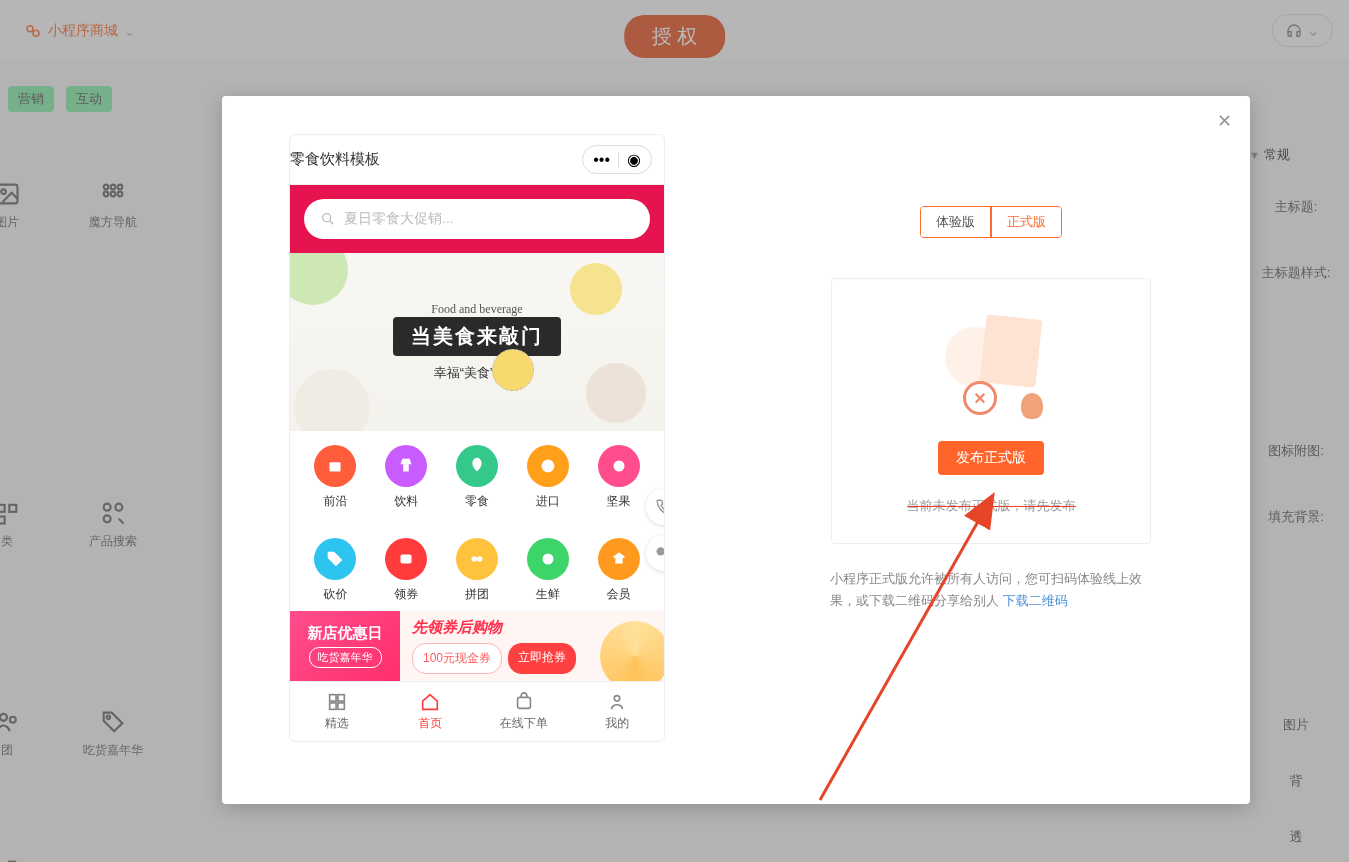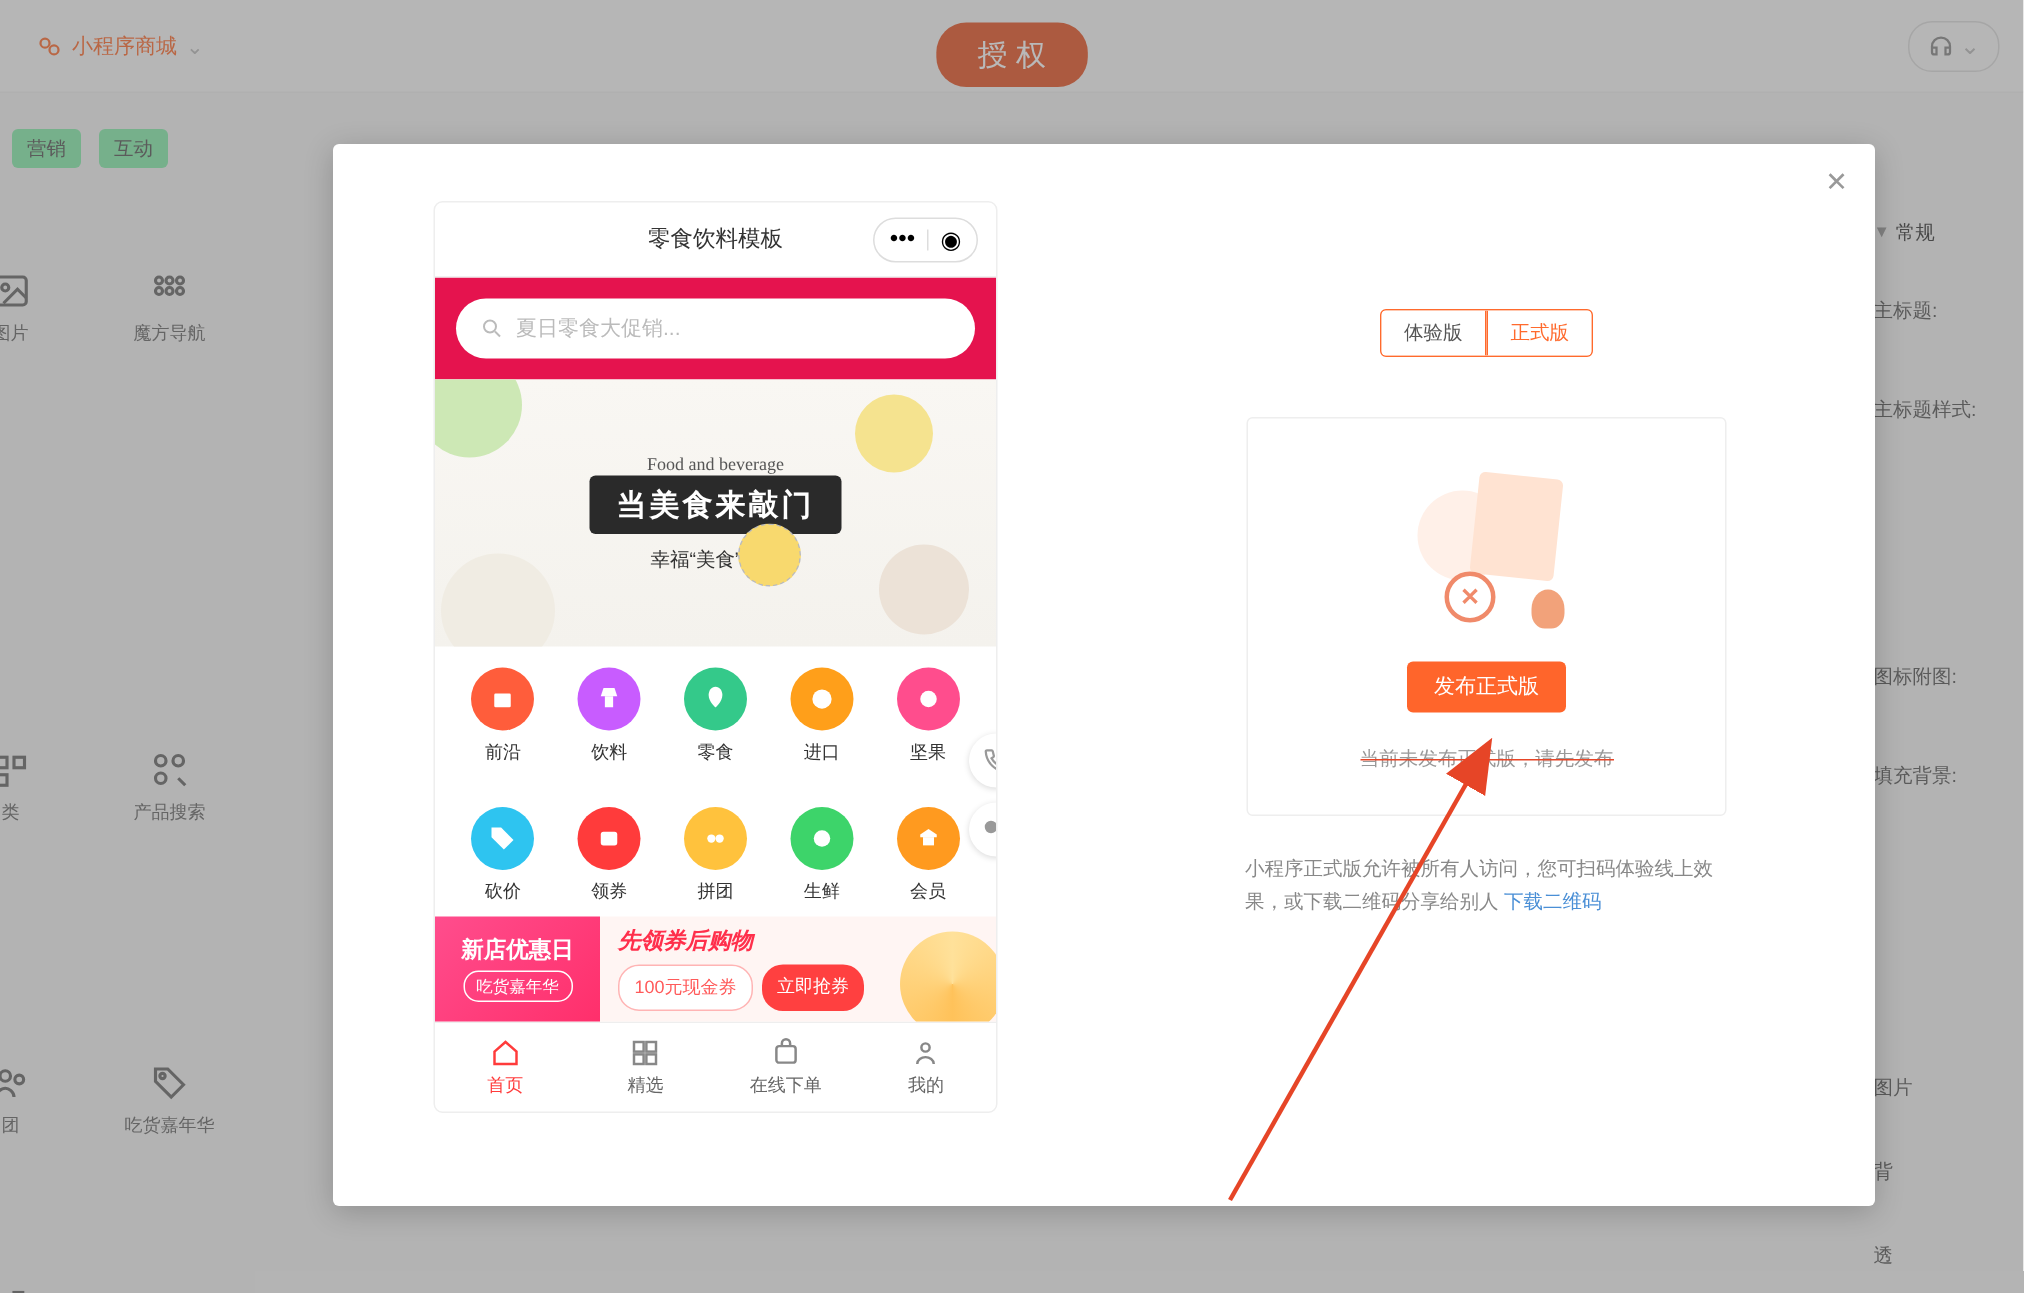--- a/index.html
+++ b/index.html
@@ -17,34 +17,34 @@
 .top-tabs { display:flex; gap:12px; padding:8px; }
 .top-tab { background:#86efac; color:#555; font-size:13px; padding:4px 10px; border-radius:4px; }
 .nav-col { display:flex; flex-direction:column; align-items:center; gap:48px; margin-top:60px; }
 .nav-item { display:flex; flex-direction:column; align-items:center; gap:6px; color:#666; font-size:12px; width:90px; text-align:center; }
 .nav-item svg { width:28px; height:28px; }
 
 
 .prop-right { position:absolute; right:0; top:140px; width:100px; }
 .prop-group { margin-bottom:18px; font-size:13px; color:#333; display:flex; align-items:center; padding:6px 0; }
 .prop-arrow { color:#999; margin-right:4px; font-size:11px; }
-.prop-row { font-size:13px; color:#555; text-align:left; padding:10px 6px 10px 0; }
+.prop-row { font-size:13px; color:#555; text-align:center; padding:10px 6px 10px 0; }
 
 
 .overlay { position:absolute; inset:0; background:rgba(100,100,100,0.45); }
 
 
 .modal { position:absolute; left:222px; top:96px; width:1028px; height:708px; background:#fff; border-radius:4px; box-shadow:0 4px 20px rgba(0,0,0,.2); display:flex; }
 .modal-left { width:510px; display:flex; justify-content:center; align-items:flex-start; padding-top:38px; }
 .modal-right { flex:1; padding:30px 28px 28px 28px; position:relative; }
 .close { position:absolute; right:18px; top:14px; color:#999; font-size:18px; cursor:pointer; }
 
 
 .phone { width:376px; background:#fff; border:1px solid #eee; border-radius:6px; overflow:hidden; }
-.phone-header { display:flex; align-items:center; justify-content:center; height:50px; position:relative; border-bottom:1px solid #f0f0f0; }
+.phone-header { display:flex; align-items:center; justify-content:flex-start; height:50px; position:relative; border-bottom:1px solid #f0f0f0; }
 .phone-title { font-size:15px; color:#333; }
 .phone-controls { position:absolute; right:12px; display:flex; align-items:center; gap:2px; border:1px solid #ddd; border-radius:16px; padding:4px 10px; }
 .phone-controls span { display:inline-flex; }
 .search-wrap { background:#e5134e; padding:14px 14px; }
 .search-box { background:#fff; border-radius:22px; height:40px; display:flex; align-items:center; padding:0 16px; color:#bbb; font-size:14px; gap:8px; }
 .banner { height:178px; background:linear-gradient(#f9f7f3,#f4f2ed); position:relative; display:flex; align-items:center; justify-content:center; overflow:hidden; }
 .banner-text { text-align:center; }
 .banner-ribbon { background:#2a2a2a; color:#fff; padding:6px 18px; border-radius:4px; font-size:20px; font-weight:bold; letter-spacing:2px; }
 .banner-sub { margin-top:8px; font-size:13px; color:#333; }
 .circle { position:absolute; border-radius:50%; }
@@ -351,34 +351,34 @@
             <div class="coupon-title">先领券后购物</div>
             <div style="display:flex;gap:6px">
               <span class="pill pill-out">100元现金券</span>
               <span class="pill pill-fill">立即抢券</span>
             </div>
           </div>
           <div class="coupon-deco"></div>
         </div>
       </div>
       <div class="tabbar" id="tabbar">
-          <div class="tab-item active">
-            <svg viewBox="0 0 24 24" fill="none" stroke="#ff3b3b" stroke-width="1.8">
-              <path d="M4 11l8-7 8 7v9H4z"></path>
-            </svg>
-            <span>首页</span>
-          </div>
           <div class="tab-item">
             <svg viewBox="0 0 24 24" fill="none" stroke="#888" stroke-width="1.8">
               <rect x="4" y="4" width="7" height="7"></rect>
               <rect x="13" y="4" width="7" height="7"></rect>
               <rect x="4" y="13" width="7" height="7"></rect>
               <rect x="13" y="13" width="7" height="7"></rect>
             </svg>
             <span>精选</span>
+          </div>
+          <div class="tab-item active">
+            <svg viewBox="0 0 24 24" fill="none" stroke="#ff3b3b" stroke-width="1.8">
+              <path d="M4 11l8-7 8 7v9H4z"></path>
+            </svg>
+            <span>首页</span>
           </div>
           <div class="tab-item">
             <svg viewBox="0 0 24 24" fill="none" stroke="#888" stroke-width="1.8">
               <rect x="5" y="7" width="14" height="12" rx="2"></rect>
               <path d="M9 7V5a3 3 0 0 1 6 0v2"></path>
             </svg>
             <span>在线下单</span>
           </div>
           <div class="tab-item">
             <svg viewBox="0 0 24 24" fill="none" stroke="#888" stroke-width="1.8">

